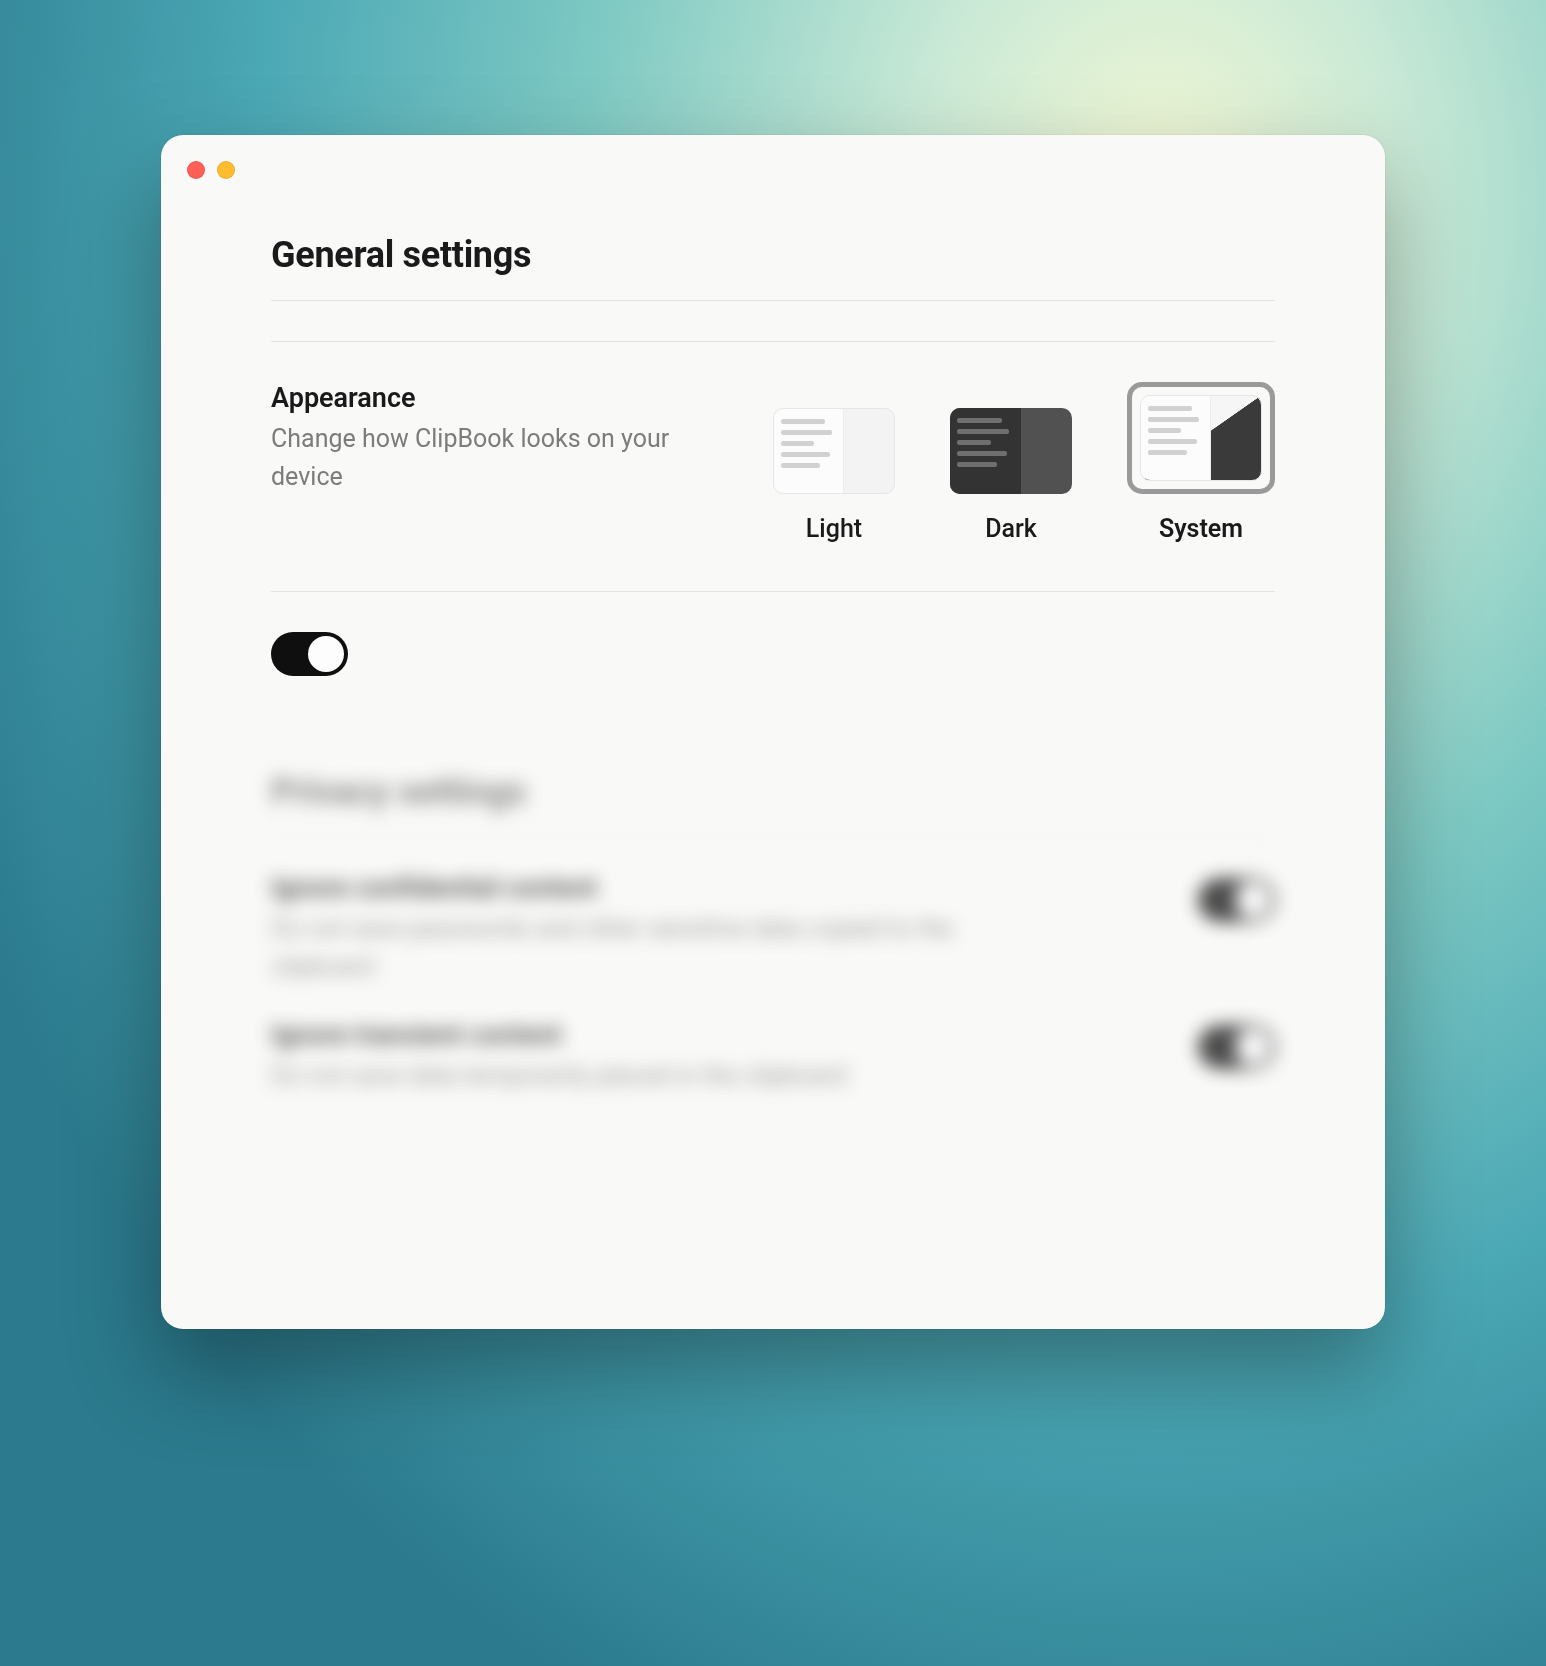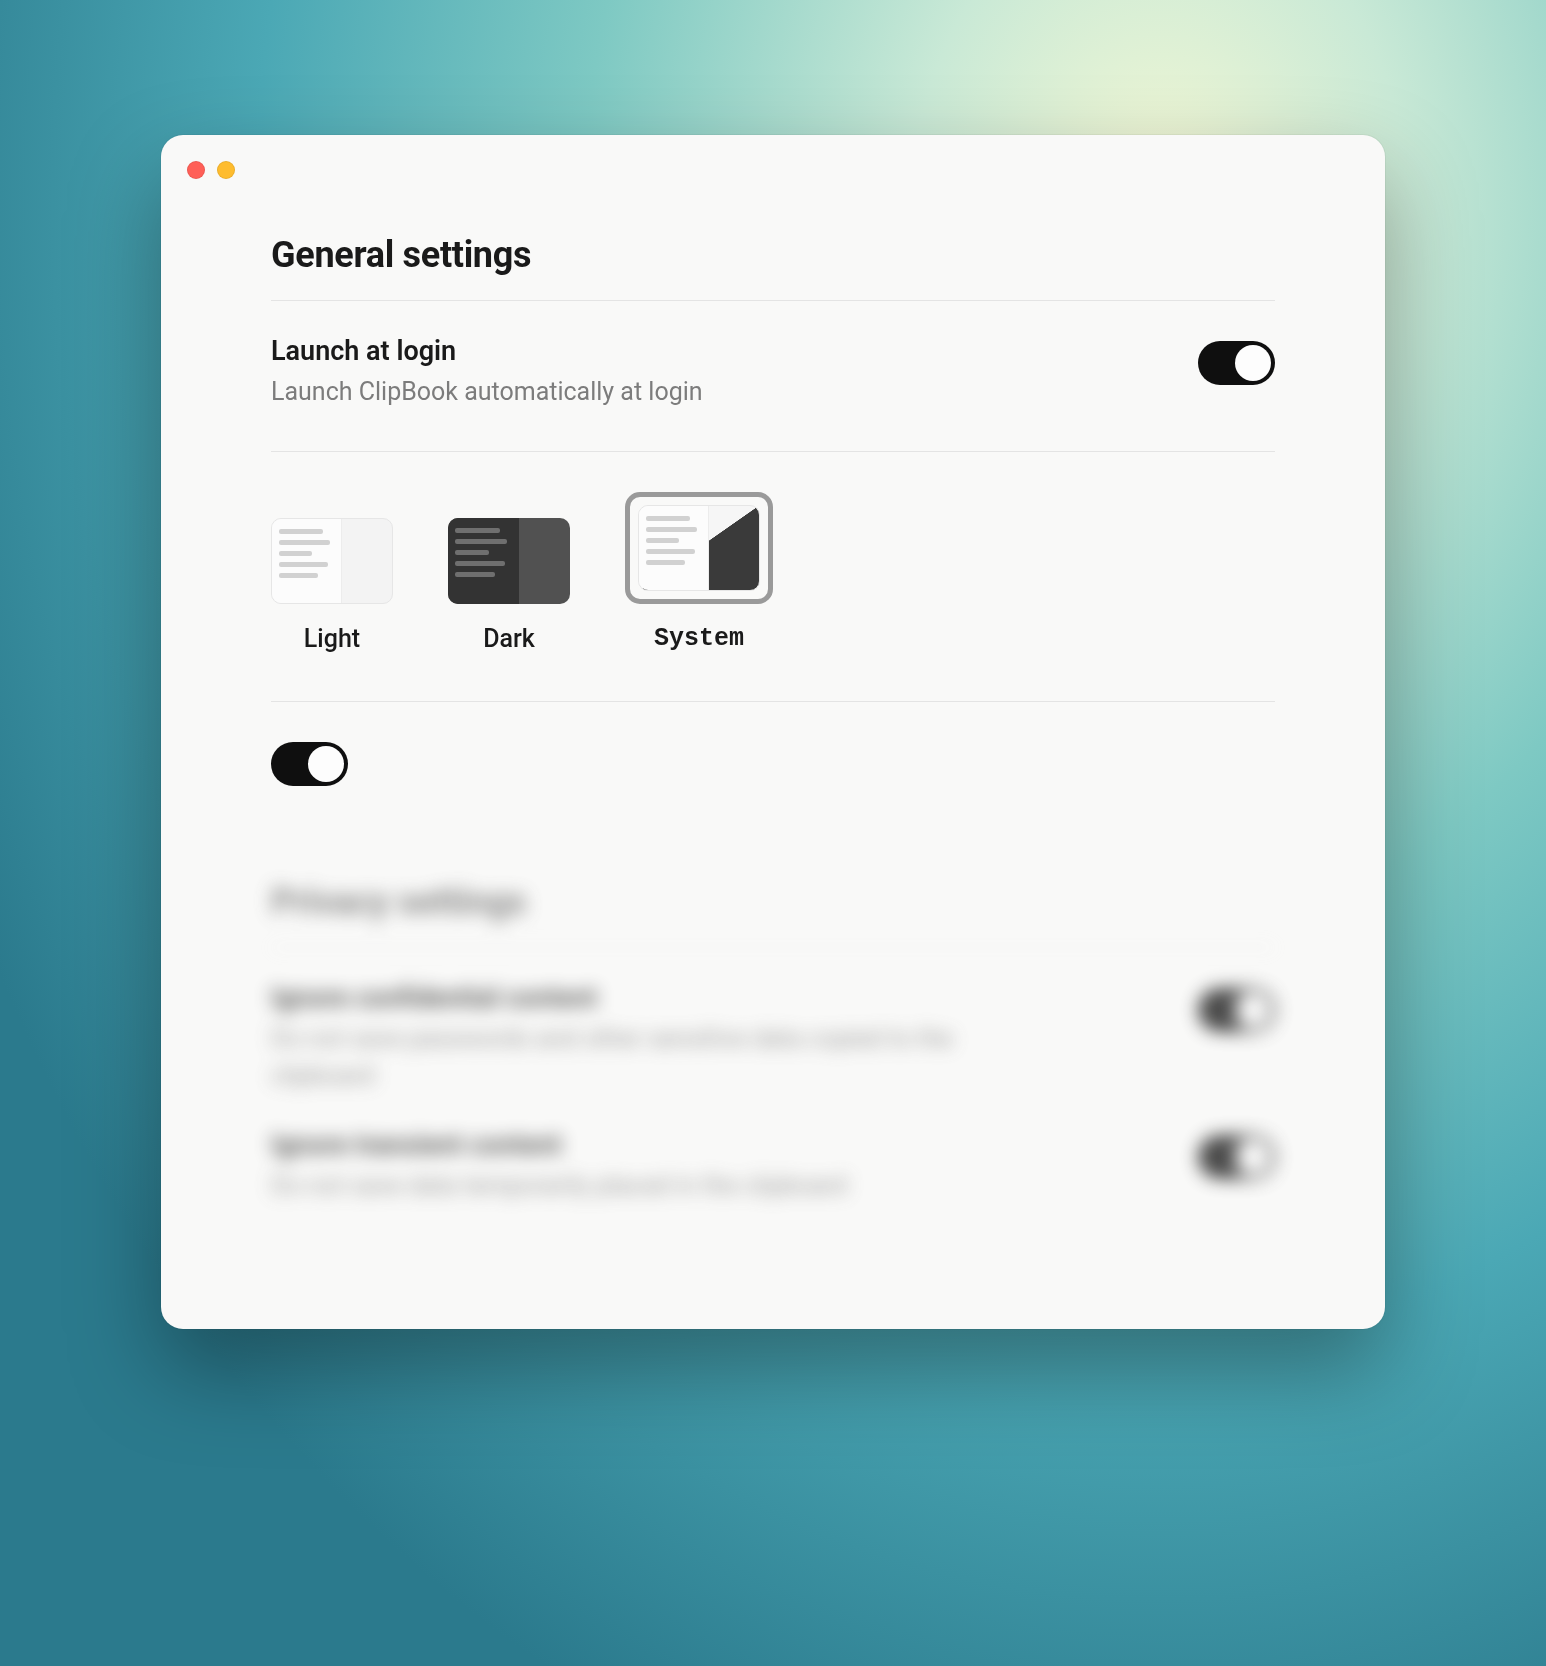--- a/index.html
+++ b/index.html
@@ -190,21 +190,20 @@
     .lines span:nth-child(4){ width: 88%; }
     .lines span:nth-child(5){ width: 70%; }
 
     .theme-label {
       font-size: 25px;
       font-weight: 500;
       color: #1a1a1a;
     }
     .theme-label.selected {
       font-weight: 600;
-      font-family: Liberation Mono, monospace;
     }
 
     
     .blurred {
       filter: blur(9px);
       opacity: 0.75;
       pointer-events: none;
       margin-top: 95px;
     }
     .blurred .section-title {
@@ -226,33 +225,28 @@
   <div class="traffic-lights">
     <div class="traffic-light tl-close"></div>
     <div class="traffic-light tl-min"></div>
   </div>
 
   <div class="content">
 
     <h1 class="section-title">General settings</h1>
     <div class="divider"></div>
 
-    <div class="row">
-      <div class="row-text">
-        <div class="row-title">Launch at login</div>
-        <div class="row-desc">Launch ClipBook automatically at login</div>
-      </div>
-      <div class="toggle">
-        <div class="knob"></div>
-      </div>
-    </div>
 
     <div class="divider" style="margin-top:40px;"></div>
 
     <div class="appearance-row">
+      <div class="appearance-text">
+        <div class="row-title">Appearance</div>
+        <div class="row-desc">Change how ClipBook looks on your device</div>
+      </div>
 
       <div class="theme-options">
 
         <div class="option-wrap theme-option">
           <div class="theme-thumb light-outer">
             <div class="l-sidebar"></div>
             <div class="lines light">
                 <span></span>
                 <span></span>
                 <span></span>

